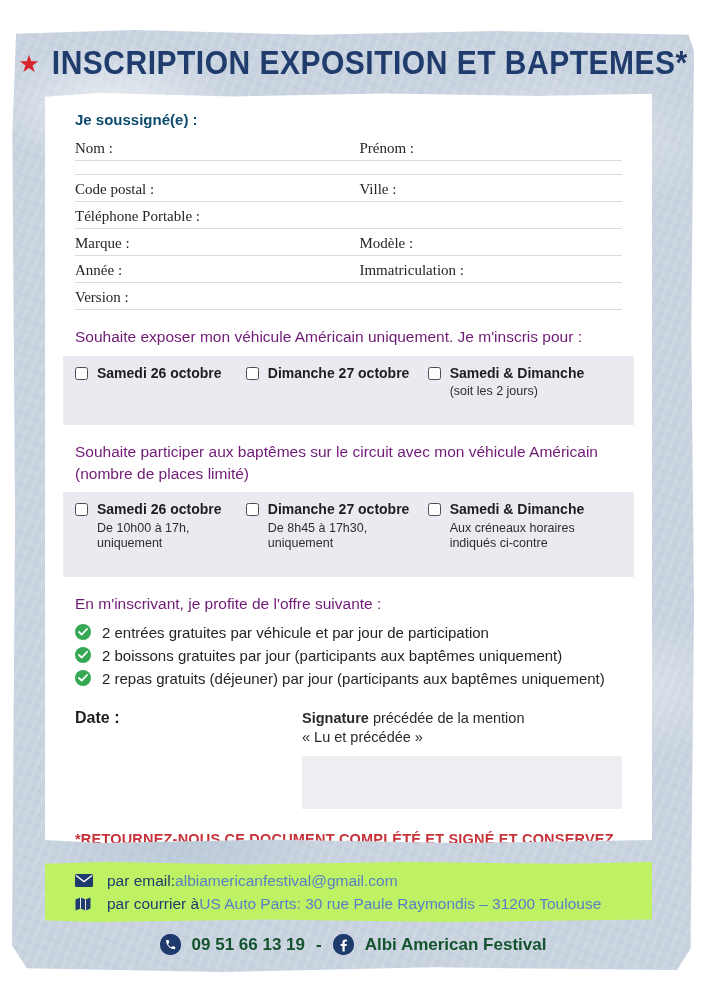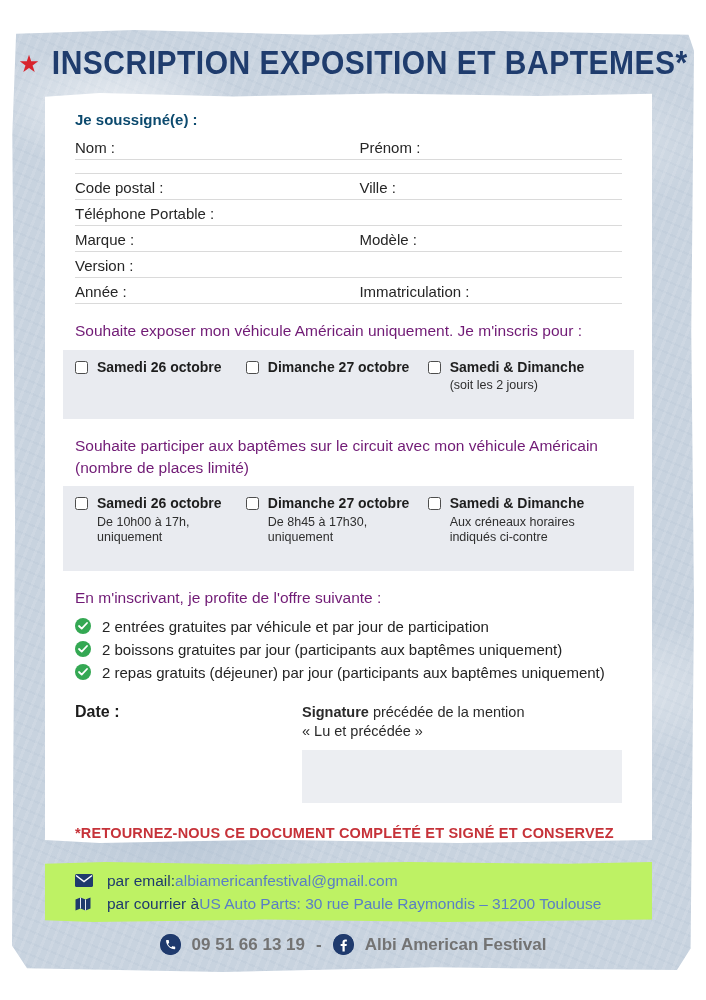--- a/index.html
+++ b/index.html
@@ -47,21 +47,21 @@
   }
   .intro-label{font-size:15px;font-weight:700;color:#0c4a6e;}
   .rows{margin-top:6px;}
   .frow{
     display:grid;grid-template-columns:52% 48%;
     border-bottom:1px solid #dadada;
     padding:5px 0 3px 0;min-height:16px;
     font-size:15px;color:#262626;
   }
   .frow.single{grid-template-columns:100%;}
-  .cell{display:flex;align-items:baseline;}
+  .cell{display:flex;align-items:baseline;font-family:Liberation Serif, serif;}
   .field-line{flex:1 1 auto;min-height:14px;}
   .blank-row{border-bottom:1px solid #dadada;height:13px;}
   
   .sec-head{font-size:15.5px;color:#701a75;line-height:1.4;margin-top:16px;max-width:560px;}
   
   .band{
     background:#e9ebf0;
     margin:8px -12px 0 -12px;
     padding:9px 8px 25px 12px;
     display:grid;grid-template-columns:31% 33% 36%;
@@ -104,21 +104,21 @@
       100% 96%, 66% 100%, 36% 96%, 8% 100%, 0 97%);
   }
   .c-line{display:flex;align-items:center;font-size:15.5px;font-weight:500;}
   .c-icon{flex:0 0 20px;margin-right:12px;display:flex;align-items:center;}
   .c-prefix{color:#1f3a6d;}
   .c-value{color:#5a7ec5;}
   
   .phone-row{
     position:absolute;left:0;top:934px;width:706px;
     display:flex;align-items:center;justify-content:center;gap:11px;
-    color:#737373;font-size:17px;font-weight:700;
+    color:#14532d;font-size:17px;font-weight:700;
   }
   .circle-icon{width:21px;height:21px;border-radius:50%;background:#1f3a6d;position:relative;flex:0 0 21px;}
   .circle-icon svg{position:absolute;left:0;top:0;}
   .dash{font-weight:700;}
 </style>
 </head>
 <body>
 
 <div class="blue-panel"></div>
 
@@ -162,33 +162,33 @@
     <div class="frow">
       <div class="cell">
           <span>Marque :</span>
           <span class="field-line"></span>
         </div>
       <div class="cell">
           <span>Modèle :</span>
           <span class="field-line"></span>
         </div>
     </div>
+    <div class="frow">
+      <div class="cell">
+          <span>Année :</span>
+          <span class="field-line"></span>
+        </div>
+      <div class="cell">
+          <span>Immatriculation :</span>
+          <span class="field-line"></span>
+        </div>
+    </div>
     <div class="frow single">
       <div class="cell">
           <span>Version :</span>
-          <span class="field-line"></span>
-        </div>
-    </div>
-    <div class="frow">
-      <div class="cell">
-          <span>Année :</span>
-          <span class="field-line"></span>
-        </div>
-      <div class="cell">
-          <span>Immatriculation :</span>
           <span class="field-line"></span>
         </div>
     </div>
   </div>
 
   <div class="sec-head">Souhaite exposer mon véhicule Américain uniquement. Je m'inscris pour :</div>
 
   <div class="band">
     <div class="opt">
       <span class="cbx"></span>

